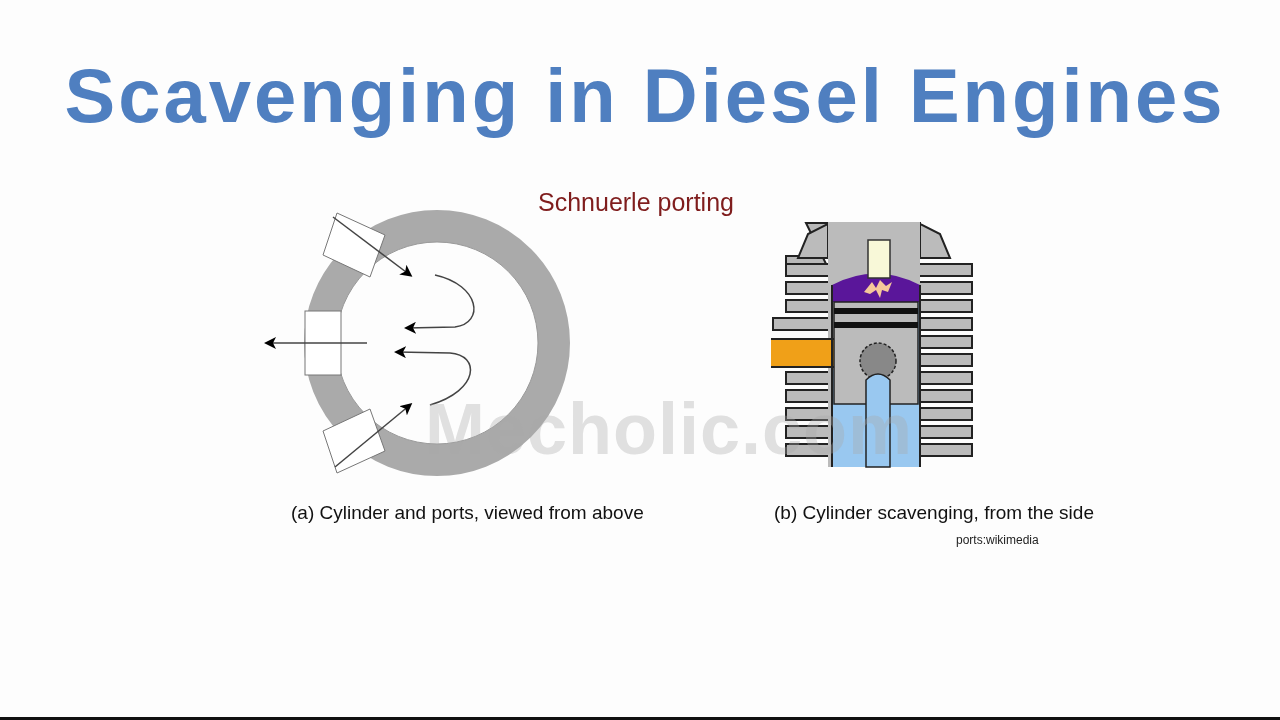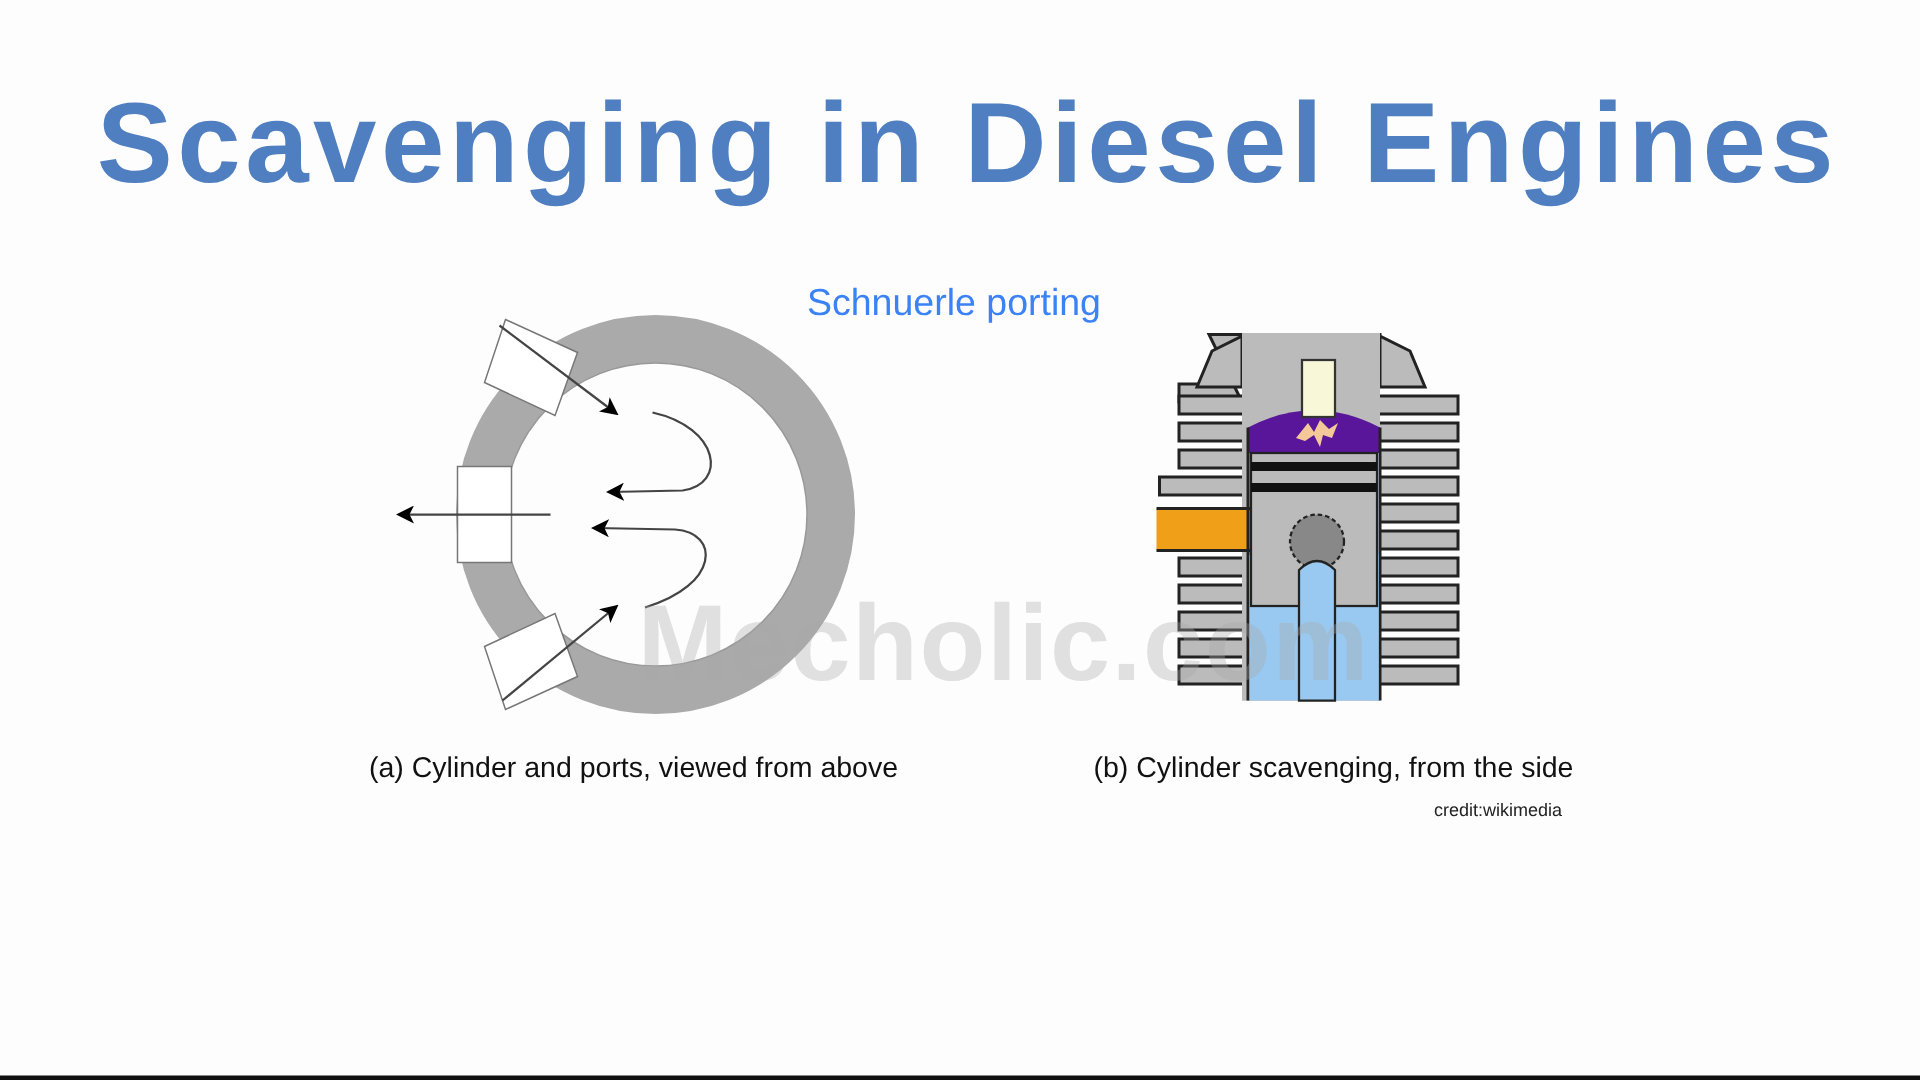--- a/index.html
+++ b/index.html
@@ -9,26 +9,26 @@
     font-family: "Liberation Sans", sans-serif;
   }
   .title {
     position: absolute; left: 0; top: 52px; width: 1290px; text-align: center;
     font-family: "Liberation Sans", sans-serif;
     font-weight: bold; font-size: 76px; letter-spacing: 3px;
     color: #4f7fc0;
   }
   .subtitle {
     position: absolute; left: 538px; top: 188px;
-    font-size: 25px; color: #3b82f6;
+    font-size: 25px; color: #7f1d1d;
   }
   .diagram-a { position: absolute; left: 255px; top: 205px; }
   .diagram-b { position: absolute; left: 768px; top: 220px; }
   .caption {
-    position: absolute; font-size: 19px; color: #111; top: 502px;
+    position: absolute; font-size: 19px; color: #111; top: 502px; margin-left: 45px;
   }
   .caption-a { left: 246px; }
   .caption-b { left: 729px; }
   .credit {
     position: absolute; left: 956px; top: 533px; font-size: 12px; color: #222;
   }
   .watermark {
     position: absolute; left: 425px; top: 388px;
     font-size: 72px; font-weight: bold; color: rgba(170,170,170,0.35);
     letter-spacing: 1px; pointer-events: none;
@@ -129,15 +129,15 @@
 
   <circle cx="110" cy="141" r="18" fill="#888" stroke="#222" stroke-width="1.5" stroke-dasharray="3,2"></circle>
 
   <path d="M98,247 L98,160 Q110,148 122,160 L122,247 Z" fill="#99c8f0" stroke="#222" stroke-width="1.5"></path>
 </svg>
 
 <div class="watermark">Mecholic.com</div>
 
 <div class="caption caption-a">(a) Cylinder and ports, viewed from above</div>
 <div class="caption caption-b">(b) Cylinder scavenging, from the side</div>
-<div class="credit">credit:wikimedia</div>
+<div class="credit">ports:wikimedia</div>
 
 <div class="bottom-bar"></div>
 
 </body></html>

